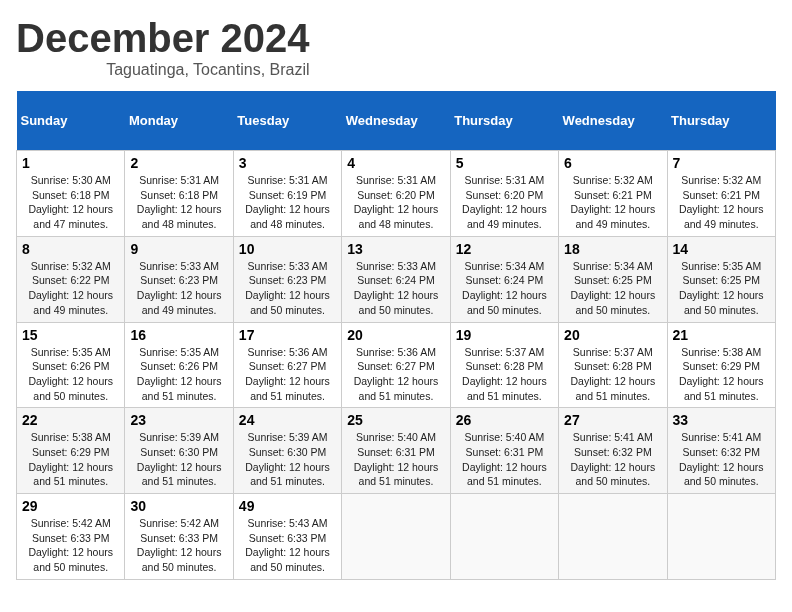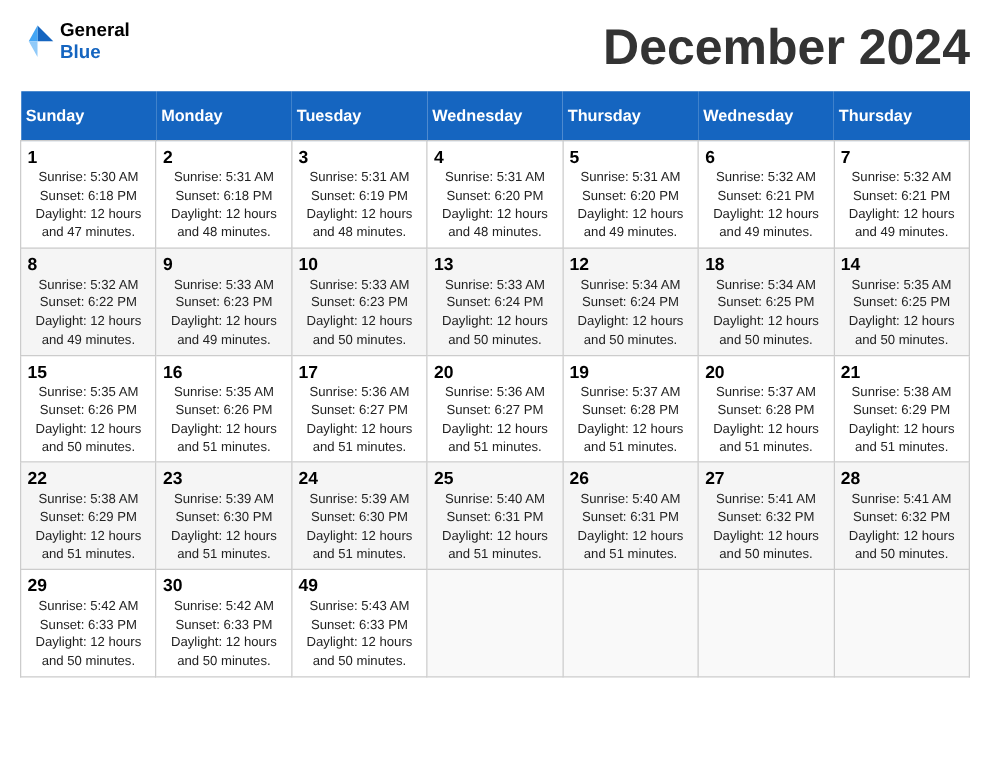--- a/index.html
+++ b/index.html
@@ -36,21 +36,21 @@
       color: #555;
     }
     table {
       width: 100%;
       border-collapse: collapse;
       font-size: 11px;
     }
     th {
       background: #1565c0;
       color: #fff;
-      padding: 12px 4px;
+      padding: 22px 4px;
       text-align: left;
       font-size: 13px;
       font-weight: bold;
     }
     td {
       border: 1px solid #ccc;
       vertical-align: top;
       padding: 4px 5px;
       background: #fff;
       width: 14.28%;
@@ -69,33 +69,23 @@
       line-height: 1.4;
       text-align: center;
     }
     .empty { background: #f9f9f9 !important; }
     .week-row td { height: 75px; }
   </style>
 </head>
 <body>
 
 <div class="header">
-  <div class="logo">
-    <svg class="logo-icon" viewBox="0 0 40 40" xmlns="http://www.w3.org/2000/svg">
-      <polygon points="20,2 38,20 20,20" fill="#1565c0"></polygon>
-      <polygon points="20,2 20,20 10,20" fill="#42a5f5"></polygon>
-      <polygon points="10,20 20,20 20,38" fill="#90caf9"></polygon>
-    </svg>
-    <div>
-      <div style="font-size:15px;font-weight:bold;color:#000;">General</div>
-      <div style="font-size:15px;font-weight:bold;color:#1565c0;">Blue</div>
-    </div>
-  </div>
   <div class="title-block">
     <div class="month-title">December 2024</div>
+    <div class="location">Taguatinga, Tocantins, Brazil</div>
   </div>
 </div>
 
 <table>
   <thead>
     <tr id="weekday-header">
         <th>Sunday</th>
         <th>Monday</th>
         <th>Tuesday</th>
         <th>Wednesday</th>
@@ -268,21 +258,21 @@
           Sunrise: 5:40 AM<br>Sunset: 6:31 PM<br>Daylight: 12 hours and 51 minutes.
         </div>
       </td>
         <td>
         <span class="day-num">27</span>
         <div class="day-detail">
           Sunrise: 5:41 AM<br>Sunset: 6:32 PM<br>Daylight: 12 hours and 50 minutes.
         </div>
       </td>
         <td>
-        <span class="day-num">28</span>
+        <span class="day-num">33</span>
         <div class="day-detail">
           Sunrise: 5:41 AM<br>Sunset: 6:32 PM<br>Daylight: 12 hours and 50 minutes.
         </div>
       </td>
       </tr>
       <tr class="week-row">
         <td>
         <span class="day-num">29</span>
         <div class="day-detail">
           Sunrise: 5:42 AM<br>Sunset: 6:33 PM<br>Daylight: 12 hours and 50 minutes.

